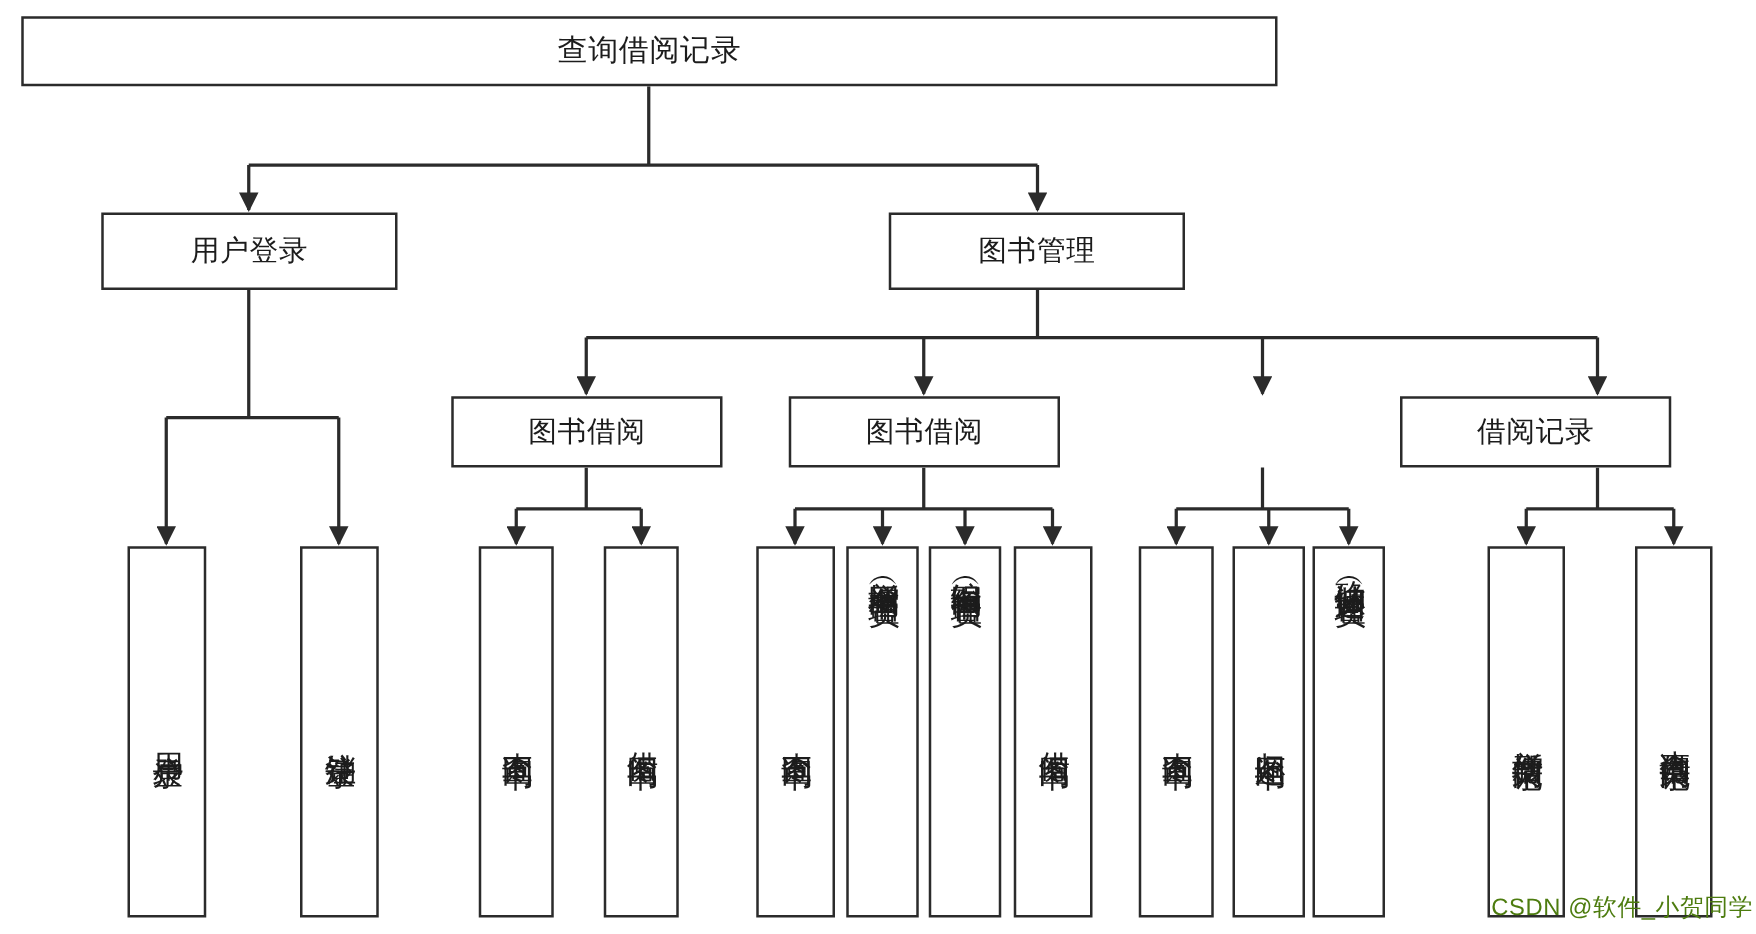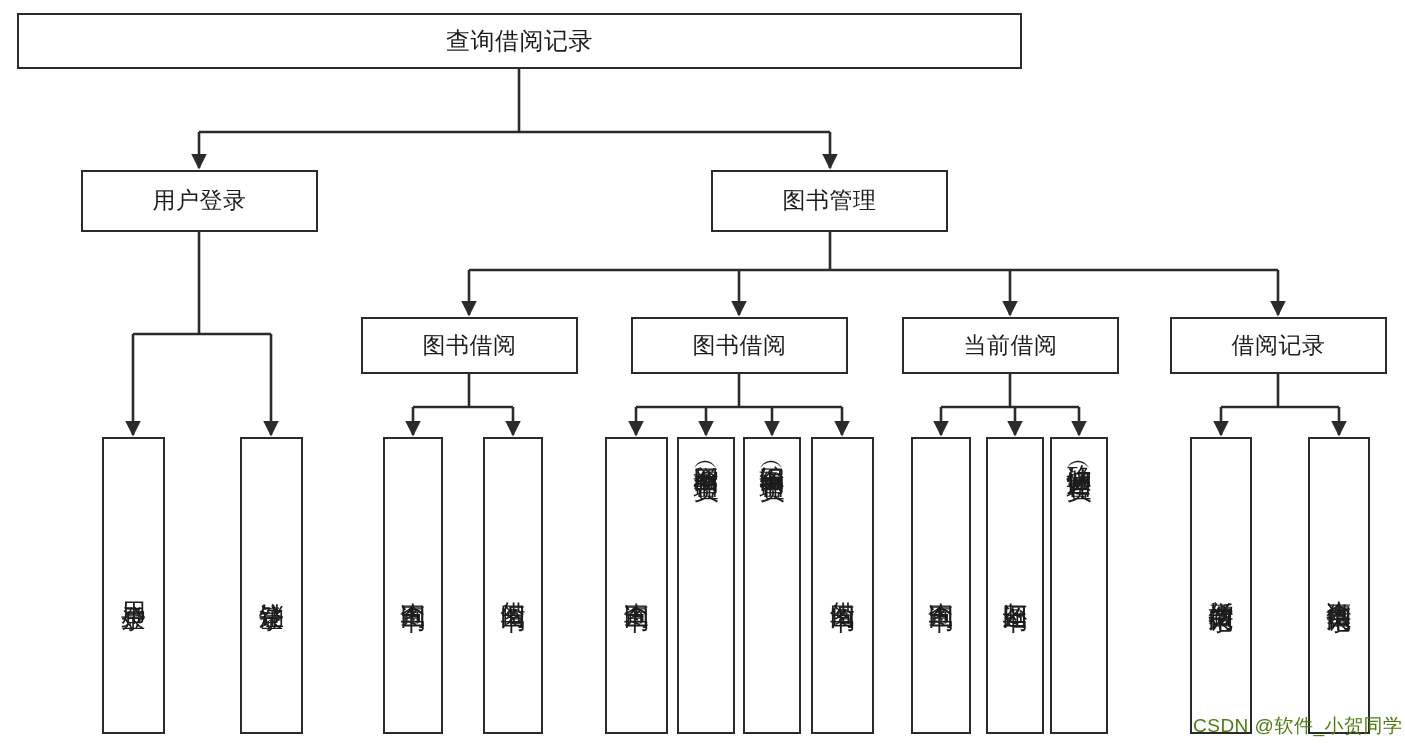--- a/index.html
+++ b/index.html
@@ -139,24 +139,21 @@
   <div class="node horiz" style="left: 711px; top: 170px; width: 237px; height: 62px;">
     <span class="label">图书管理</span>
   </div>
 
   <div class="node horiz" style="left: 361px; top: 317px; width: 217px; height: 57px;">
     <span class="label">图书借阅</span>
   </div>
   <div class="node horiz" style="left: 631px; top: 317px; width: 217px; height: 57px;">
     <span class="label">图书借阅</span>
   </div>
-  <div class="node horiz" style="left: 902px; top: 317px; width: 217px; height: 57px;">
-    <span class="label">当前借阅</span>
-  </div>
-  <div class="node horiz" style="left: 1170px; top: 317px; width: 217px; height: 57px;">
+  <div class="node horiz" style="left: 1120px; top: 317px; width: 217px; height: 57px;">
     <span class="label">借阅记录</span>
   </div>
 
   <div class="node vert offset-mid" style="left: 102px; top: 437px; width: 63px; height: 297px;">
     <span class="label">用户登录</span>
   </div>
   <div class="node vert offset-mid" style="left: 240px; top: 437px; width: 63px; height: 297px;">
     <span class="label">注销登录</span>
   </div>
   <div class="node vert offset-mid" style="left: 383px; top: 437px; width: 60px; height: 297px;">

